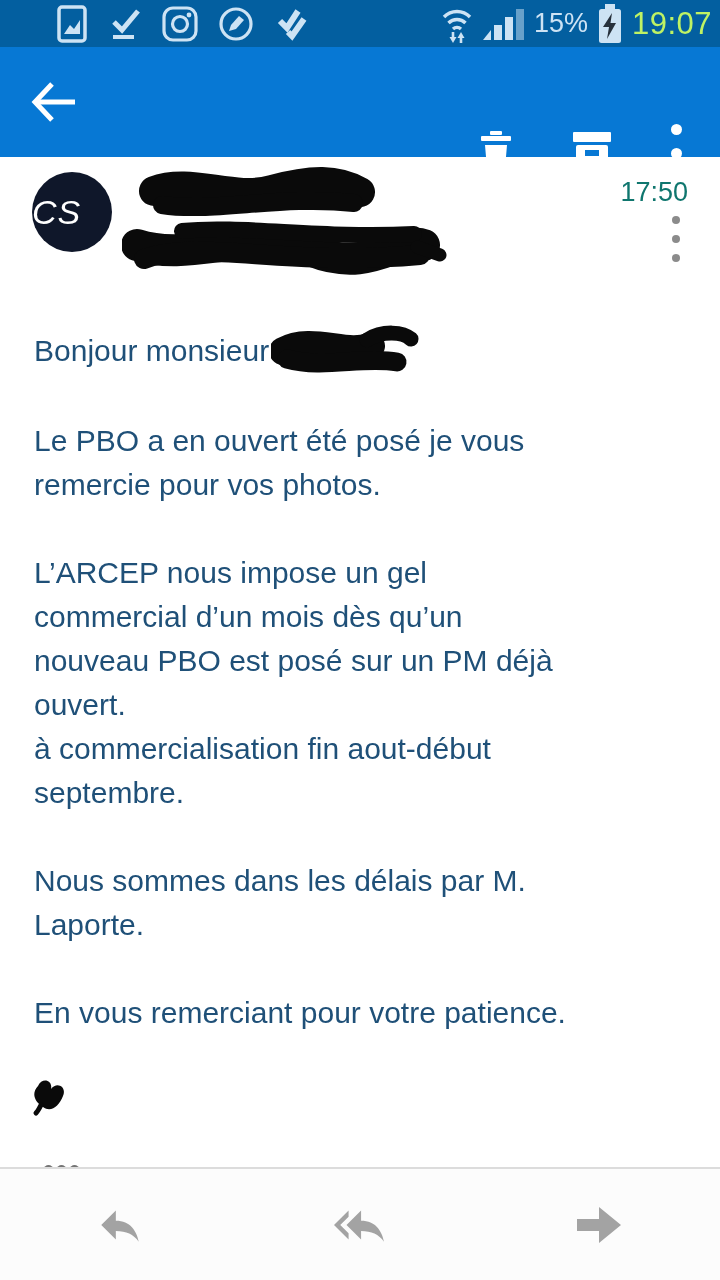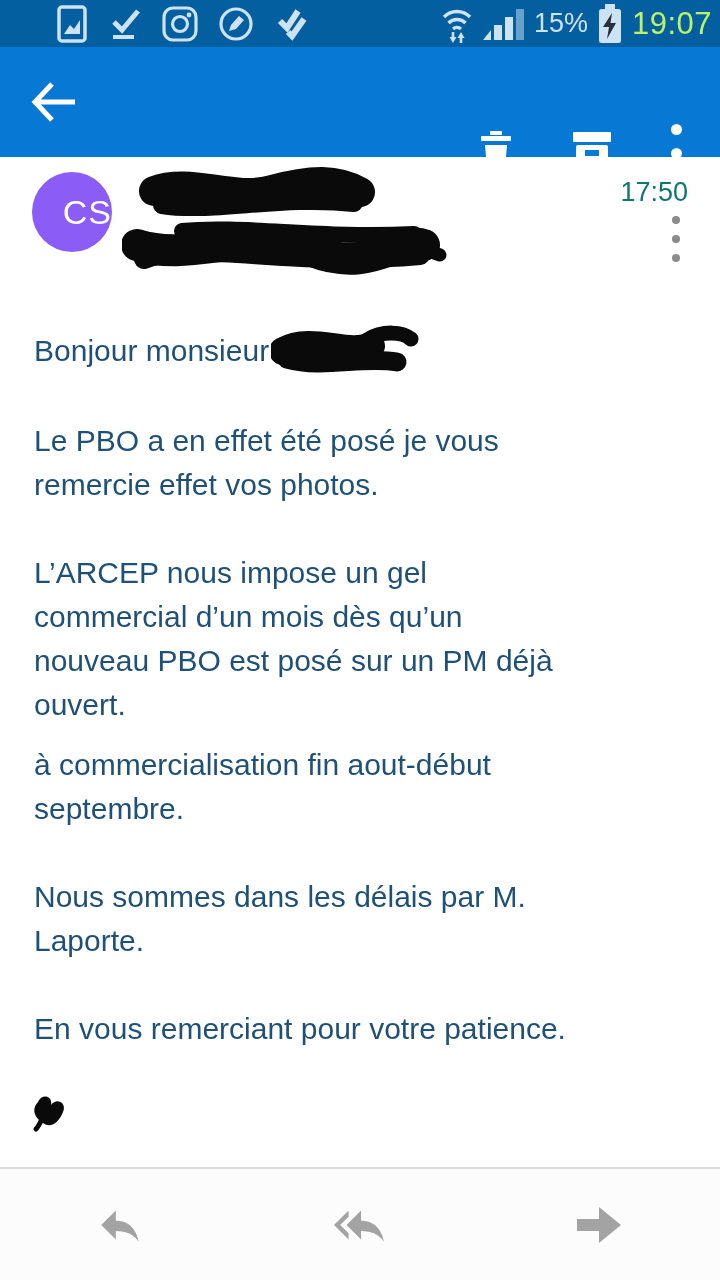--- a/index.html
+++ b/index.html
@@ -27,37 +27,37 @@
   .appbar button{background:none;border:none;padding:0;margin:0;cursor:pointer;}
   .back-btn{position:absolute;left:30px;top:34px;width:48px;height:42px;}
   .trash-btn{position:absolute;left:478px;top:84px;width:36px;height:44px;transform:translateY(-50%);top:106px;}
   .archive-btn{position:absolute;left:572px;top:106px;width:40px;height:44px;transform:translateY(-50%);}
   .more-btn{position:absolute;left:668px;top:106px;width:16px;height:58px;transform:translateY(-50%);display:flex;flex-direction:column;align-items:center;justify-content:space-between;}
   .more-btn i{display:block;width:11px;height:11px;border-radius:50%;background:#ffffff;}
   
   .email-header{position:absolute;top:157px;left:0;width:720px;height:120px;background:#ffffff;}
   .avatar{
     position:absolute;left:32px;top:15px;width:80px;height:80px;border-radius:50%;
-    background:#8b5cf6;display:flex;align-items:center;justify-content:flex-end;
+    background:#0f172a;display:flex;align-items:center;justify-content:flex-start;font-style:italic;
   }
   .avatar span{color:#ffffff;font-size:34px;letter-spacing:1px;}
   .sender-redaction{position:absolute;left:122px;top:8px;}
   .msg-time{position:absolute;right:32px;top:20px;color:#0f766e;font-size:27px;}
   .msg-more{
     position:absolute;right:38px;top:58px;width:12px;height:48px;border:none;background:none;
     display:flex;flex-direction:column;align-items:center;justify-content:space-between;cursor:pointer;
   }
   .msg-more i{display:block;width:8px;height:8px;border-radius:50%;background:#8b8b8b;}
   
   .email-body{
     position:absolute;top:277px;left:0;width:592px;
     padding:46px 26px 0 34px;color:#1f5078;font-size:30px;line-height:44px;
   }
   .email-body p{margin:0 0 44px 0;}
-  .email-body p.tight{margin-bottom:16px;}
+  .email-body p.tight{margin-bottom:0;}
   .greeting-redaction{vertical-align:-14px;margin-left:2px;}
   .signature-redaction{display:block;margin:8px 0 0 -6px;}
   .quoted-toggle{
     margin:44px 0 0 6px;border:none;background:none;display:flex;gap:4px;padding:4px;cursor:pointer;
   }
   .quoted-toggle i{display:block;width:9px;height:9px;border-radius:50%;background:#757575;}
   
   .bottom-toolbar{
     position:absolute;left:0;bottom:0;width:720px;height:113px;
     background:#fcfcfc;border-top:2px solid #dcdcdc;
@@ -195,21 +195,21 @@
   <div class="email-body">
     <p>
       <span>Bonjour monsieur</span><svg class="greeting-redaction" width="148" height="52" viewBox="0 0 148 52">
         <g stroke="#0a0a0a" fill="none" stroke-linecap="round">
           <path d="M12 28 C 42 12, 76 34, 100 23" stroke-width="28"></path>
           <path d="M96 17 C 112 7, 132 9, 140 16" stroke-width="15"></path>
           <path d="M16 36 C 52 46, 92 33, 126 39" stroke-width="19"></path>
         </g>
       </svg>
     </p>
-    <p>Le PBO a en effet été posé je vous remercie effet vos photos.</p>
+    <p>Le PBO a en ouvert été posé je vous remercie pour vos photos.</p>
     <p class="tight">L’ARCEP nous impose un gel commercial d’un mois dès qu’un nouveau PBO est posé sur un PM déjà ouvert.</p>
     <p>à commercialisation fin aout-début septembre.</p>
     <p>Nous sommes dans les délais par M. Laporte.</p>
     <p>En vous remerciant pour votre patience.</p>
     <svg class="signature-redaction" width="44" height="38" viewBox="0 0 44 38">
       <path d="M10 7 C 14 -2 25 1 23 10 C 29 2 39 8 35 17 C 31 27 23 34 15 28 C 5 22 4 13 10 7 Z" fill="#0a0a0a"></path>
       <path d="M13 26 C 11 30 9 33 8 34" stroke="#0a0a0a" stroke-width="5" stroke-linecap="round" fill="none"></path>
     </svg>
     <button class="quoted-toggle">
       <i></i>

